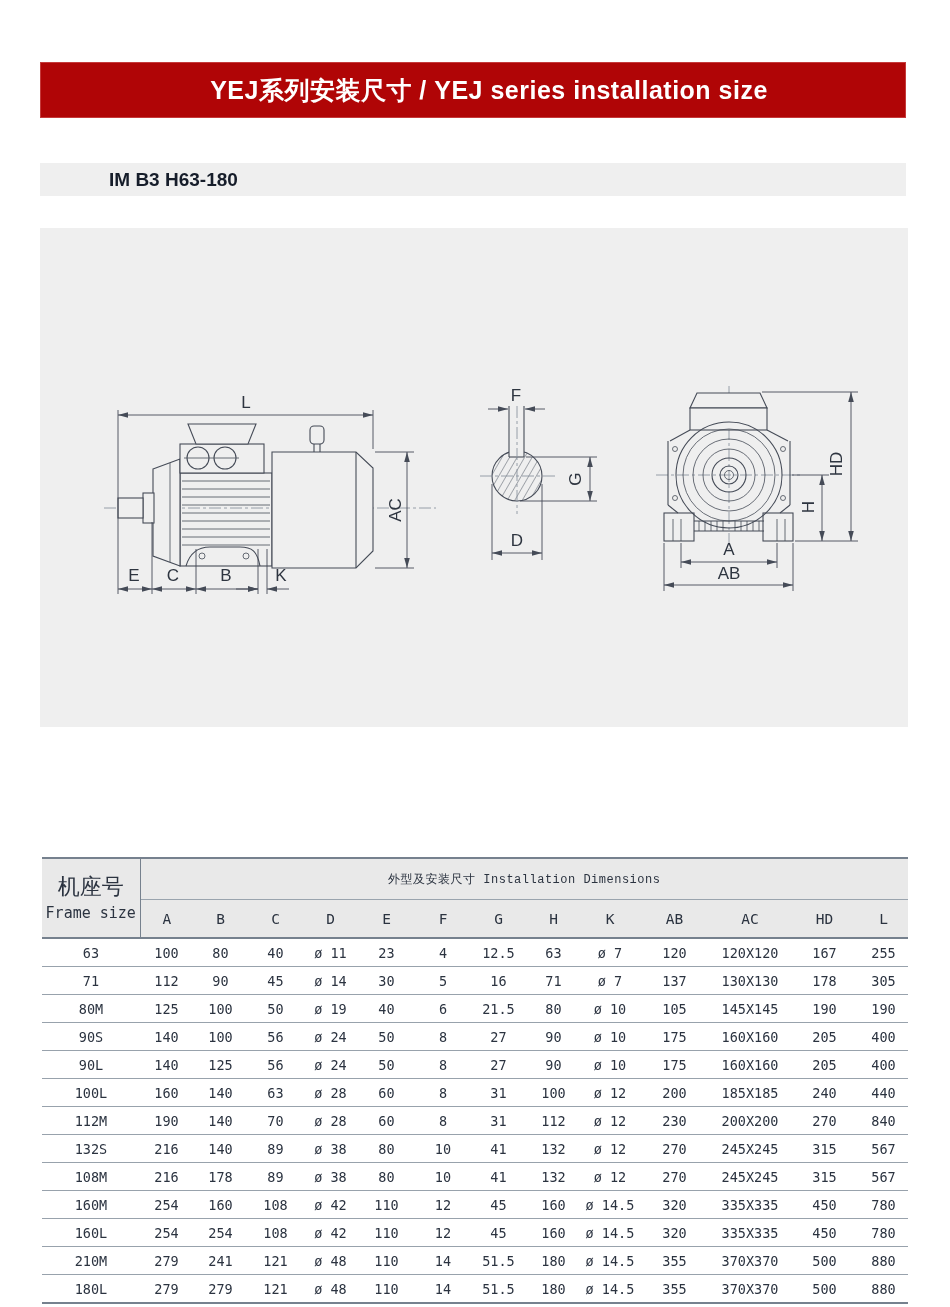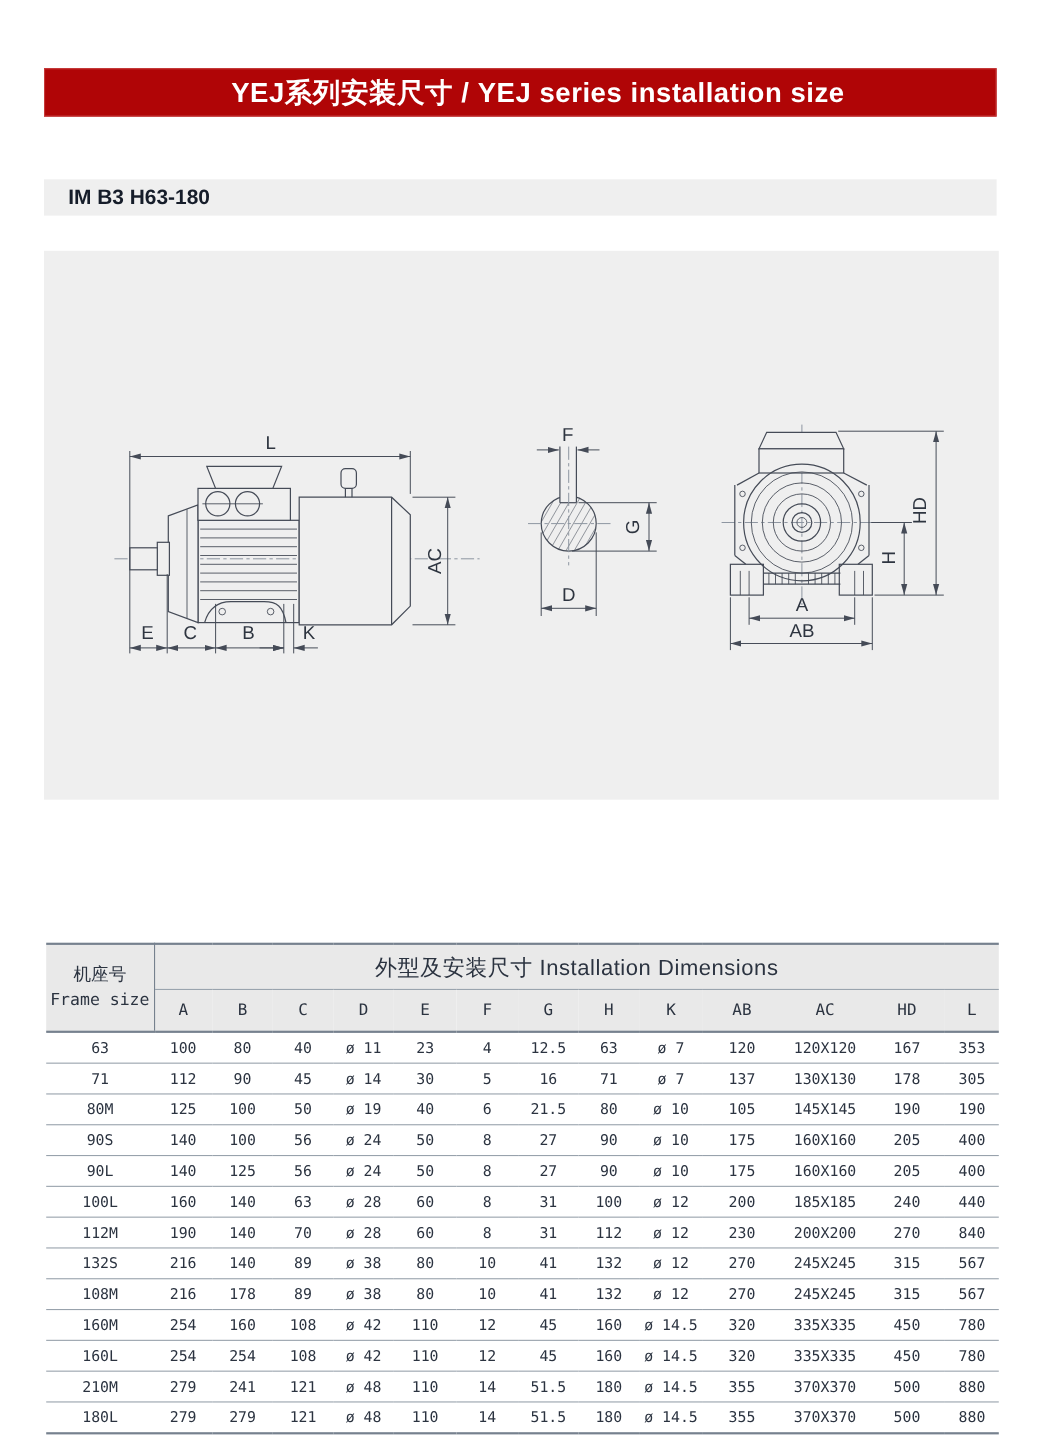--- a/index.html
+++ b/index.html
@@ -1,34 +1,34 @@
 <!DOCTYPE html>
 <html><head>
 <meta charset="utf-8">
 <style>
   html,body{margin:0;padding:0;}
   body{
     width:950px;height:1307px;background:#ffffff;position:relative;
     font-family:"Liberation Sans",sans-serif;color:#2b3340;overflow:hidden;
   }
   .banner{
-    position:absolute;left:40px;top:62px;width:866px;height:44px;
+    position:absolute;left:40px;top:62px;width:866px;height:56px;
     background:#b00506;border:1px solid #c53a3a;box-sizing:border-box;
     display:flex;align-items:center;justify-content:center;padding-left:32px;
   }
   .banner-title{
     color:#ffffff;font-size:25px;font-weight:bold;letter-spacing:0.5px;
     font-family:"Liberation Sans",sans-serif;
   }
   .subtitle-strip{
     position:absolute;left:40px;top:163px;width:866px;height:33px;
     background:#efefef;display:flex;align-items:center;
     padding-left:22px;box-sizing:border-box;
   }
-  .subtitle-text{font-size:19px;font-weight:bold;color:#161d2a;}
+  .subtitle-text{font-size:19px;font-weight:bold;color:#161d2a;margin-left:47px;}
   .drawing-panel{
     position:absolute;left:40px;top:228px;width:868px;height:499px;
     background:#efefef;
   }
   .drawing-panel svg{display:block;}
 
   
   table.dim-table{
     position:absolute;left:42px;top:857px;width:866px;
     border-collapse:collapse;table-layout:fixed;
@@ -36,24 +36,24 @@
     color:#2b3340;
     border-top:2px solid #76818e;border-bottom:2px solid #76818e;
   }
   table.dim-table thead th{
     background:#e9e9e9;font-weight:normal;text-align:center;vertical-align:middle;
   }
   th.frame-h{
     border-right:1px solid #76818e;border-bottom:2px solid #76818e;
     font-size:15px;line-height:1.45;
   }
-  th.frame-h .zh{font-family:Liberation Mono, monospace;font-size:16px;}
+  th.frame-h .zh{font-family:Liberation Sans, sans-serif;font-size:22px;}
   th.group-h{
-    border-bottom:1px solid #9aa4ae;height:38px;font-size:20px;
-    font-family:Liberation Sans, sans-serif;letter-spacing:0.5px;
+    border-bottom:1px solid #9aa4ae;height:38px;font-size:12px;
+    font-family:Liberation Mono, monospace;letter-spacing:0.5px;
   }
   tr.col-row th{
     height:35px;font-size:14.5px;border-bottom:2px solid #76818e;
   }
   tbody td{
     height:25px;text-align:center;vertical-align:middle;font-size:13.5px;
     border-bottom:1px solid #98a2ac;background:#ffffff;white-space:nowrap;
   }
 
   
@@ -297,21 +297,21 @@
         <td>40</td>
         <td>ø 11</td>
         <td>23</td>
         <td>4</td>
         <td>12.5</td>
         <td>63</td>
         <td>ø 7</td>
         <td>120</td>
         <td>120X120</td>
         <td>167</td>
-        <td>353</td>
+        <td>255</td>
       </tr>
       <tr>
         <td>71</td>
         <td>112</td>
         <td>90</td>
         <td>45</td>
         <td>ø 14</td>
         <td>30</td>
         <td>5</td>
         <td>16</td>

